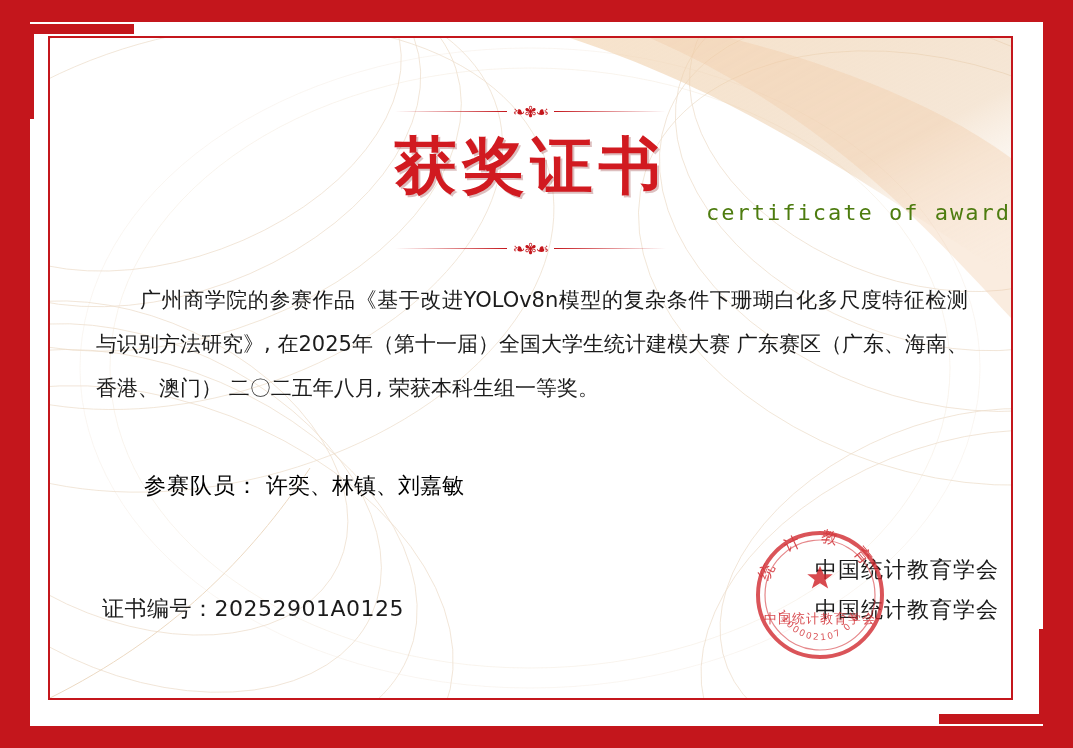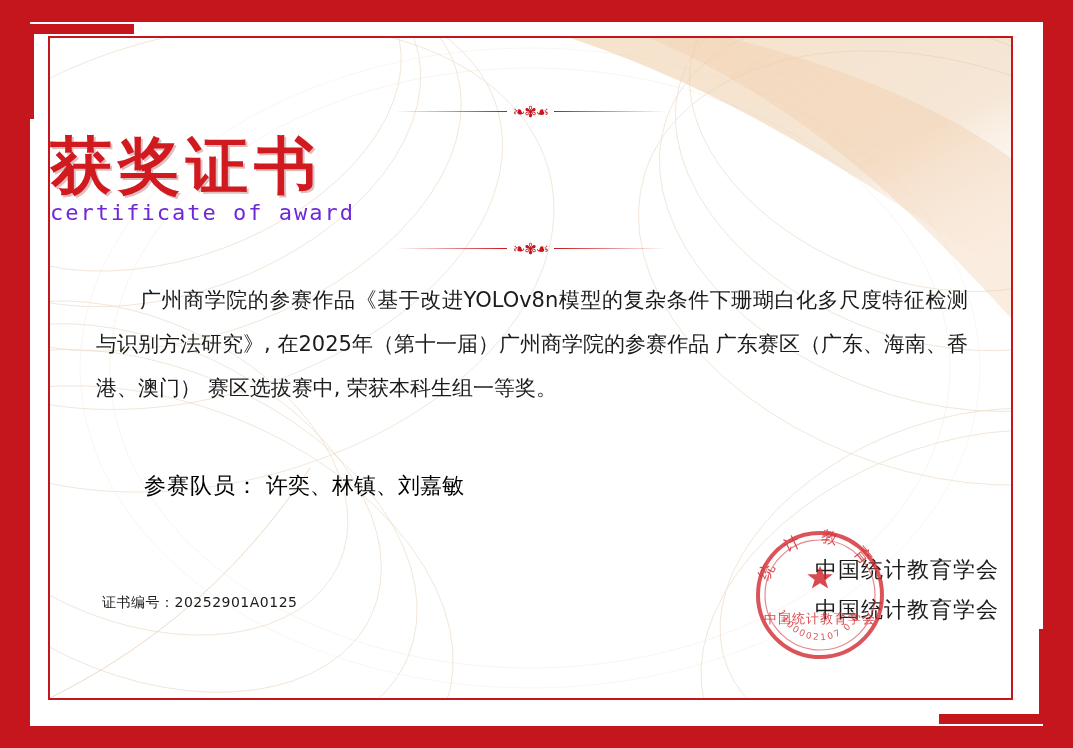--- a/index.html
+++ b/index.html
@@ -113,36 +113,37 @@
     color: #c4161c;
     font-size: 15px;
     letter-spacing: -1px;
     line-height: 1;
   }
 
   .title-cn {
     position: absolute;
     left: 0; right: 0;
     top: 86px;
+    text-align: center;
     font-family: "DejaVu Sans", "Liberation Sans", sans-serif;
     font-weight: bold;
     font-size: 62px;
     letter-spacing: 6px;
     color: #d11a20;
     text-shadow: 2px 2px 0 rgba(120,0,0,0.25);
   }
   .title-en {
     position: absolute;
     left: 0; right: 0;
     top: 162px;
-    text-align: left;
+    text-align: right;
     font-family: "DejaVu Sans Mono", "Liberation Mono", monospace;
     font-size: 22px;
     letter-spacing: 2px;
-    color: #6d28d9;
+    color: #4d7c0f;
   }
 
   .body-para {
     position: absolute;
     left: 46px;
     top: 240px;
     width: 872px;
     font-family: "DejaVu Sans", "Liberation Sans", sans-serif;
     font-size: 21px;
     color: #1b1b1b;
@@ -160,21 +161,21 @@
     color: #000000;
     line-height: 40px;
   }
   .members .lbl { letter-spacing: 1px; }
 
   .cert-no {
     position: absolute;
     left: 52px;
     top: 556px;
     font-family: "DejaVu Sans", "Liberation Sans", sans-serif;
-    font-size: 14px;
+    font-size: 22px;
     color: #1b1b1b;
     letter-spacing: 0.5px;
   }
 
   .signature {
     position: absolute;
     right: 12px;
     top: 512px;
     width: 320px;
     text-align: right;
@@ -254,21 +255,21 @@
     <div class="title-cn">获奖证书</div>
 
     <div class="title-en">certificate of award</div>
 
     <div class="rule-bottom">
       <span class="rule-line"></span>
       <span class="rule-orn">❧✾☙</span>
       <span class="rule-line right"></span>
     </div>
 
-    <div class="body-para">广州商学院的参赛作品《基于改进YOLOv8n模型的复杂条件下珊瑚白化多尺度特征检测与识别方法研究》, 在2025年（第十一届）广州商学院的参赛作品  广东赛区（广东、海南、香港、澳门）  赛区选拔赛中, 荣获本科生组一等奖。</div>
+    <div class="body-para">广州商学院的参赛作品《基于改进YOLOv8n模型的复杂条件下珊瑚白化多尺度特征检测与识别方法研究》, 在2025年（第十一届）全国大学生统计建模大赛  广东赛区（广东、海南、香港、澳门）  二〇二五年八月, 荣获本科生组一等奖。</div>
 
     <div class="members">
       <div>
         <span class="lbl">参赛队员：</span>
         <span>许奕、林镇、刘嘉敏</span>
       </div>
     </div>
 
     <div class="cert-no">
       <span>证书编号：</span><span>20252901A0125</span>

